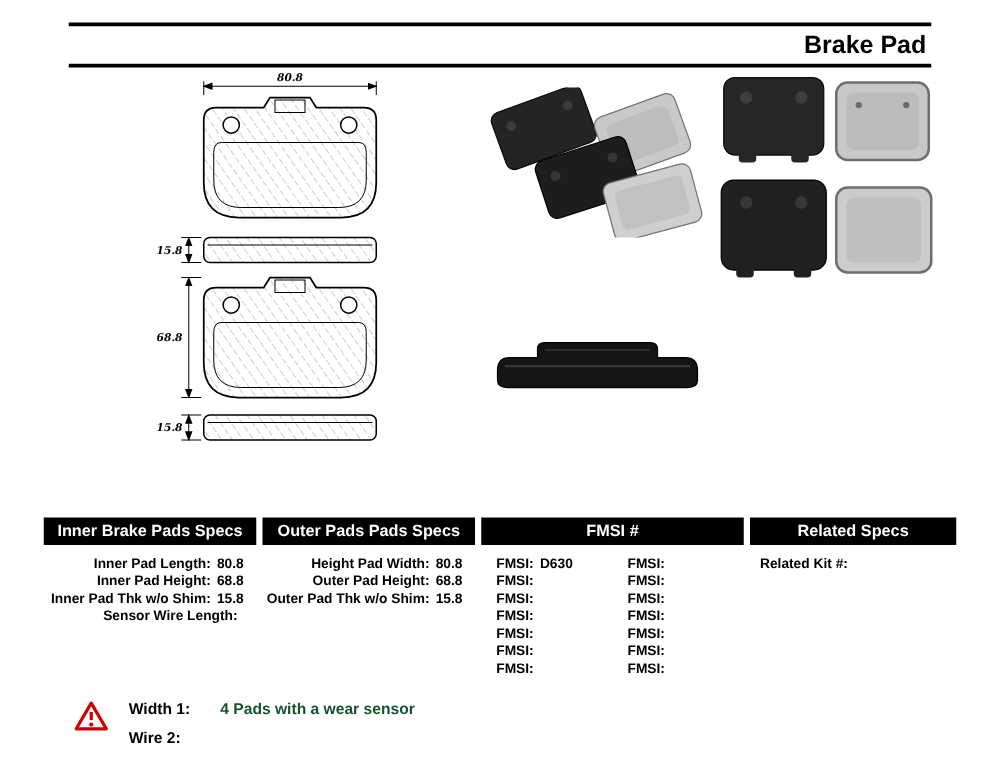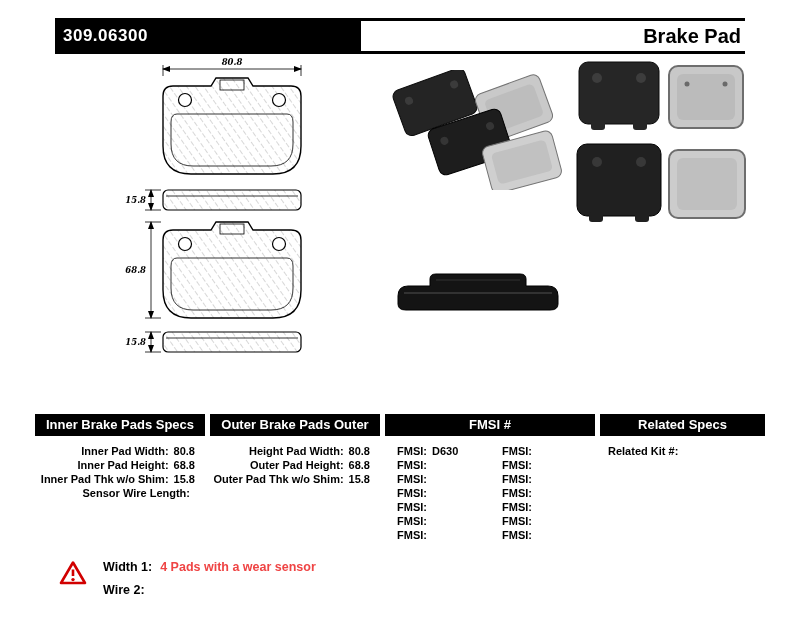--- a/index.html
+++ b/index.html
@@ -32,30 +32,29 @@
   .spec-row .v { margin-left:5px; }
   .fmsi-row { display:flex; }
   .fmsi-cell { width:50%; padding-left:12px; white-space:nowrap; }
   .fmsi-cell .v { margin-left:5px; }
   .related-row { padding-left:8px; white-space:nowrap; }
   .related-row .v { margin-left:5px; }
 
   
   .notes { display:flex; align-items:flex-start; gap:16px; margin-top:18px; padding-left:4px; }
   .note-line { font-size:12.5px; font-weight:bold; line-height:15px; margin-bottom:8px; }
-  .note-red { color:#ef4444; margin-left:8px; }
+  .note-red { color:#14532d; margin-left:24px; }
 </style>
 </head>
 <body>
 
 <div class="page">
   <div class="content">
 
     <div class="header">
-      <div class="pn-box">309.06300</div>
       <div class="pt-box">Brake Pad</div>
     </div>
 
     <div class="figure">
 
       <svg class="drawings" width="200" height="302" viewBox="0 0 200 302">
         <defs>
           <marker id="arrow" markerWidth="8" markerHeight="8" refX="7" refY="3" orient="auto-start-reverse" markerUnits="userSpaceOnUse">
             <path d="M0,0 L8,3 L0,6 Z" fill="#000"></path>
           </marker>
@@ -162,29 +161,29 @@
         <line x1="14" y1="23" x2="162" y2="23" stroke="#3c3c3c" stroke-width="1.5"></line>
         <line x1="46" y1="10" x2="130" y2="10" stroke="#333333" stroke-width="1.2"></line>
       </svg>
     </div>
 
     <div class="tables">
 
       <div class="col-inner">
         <div class="col-header">Inner Brake Pads Specs</div>
         <div class="rows">
-          <div class="spec-row"><span>Inner Pad Width:</span><span class="v">80.8</span></div>
+          <div class="spec-row"><span>Inner Pad Length:</span><span class="v">80.8</span></div>
           <div class="spec-row"><span>Inner Pad Height:</span><span class="v">68.8</span></div>
           <div class="spec-row"><span>Inner Pad Thk w/o Shim:</span><span class="v">15.8</span></div>
           <div class="spec-row"><span>Sensor Wire Length:</span><span class="v"></span></div>
         </div>
       </div>
 
       <div class="col-outer">
-        <div class="col-header">Outer Brake Pads Outer</div>
+        <div class="col-header">Outer Pads Pads Specs</div>
         <div class="rows">
           <div class="spec-row"><span>Height Pad Width:</span><span class="v">80.8</span></div>
           <div class="spec-row"><span>Outer Pad Height:</span><span class="v">68.8</span></div>
           <div class="spec-row"><span>Outer Pad Thk w/o Shim:</span><span class="v">15.8</span></div>
         </div>
       </div>
 
       <div class="col-fmsi">
         <div class="col-header">FMSI #</div>
         <div class="rows">

